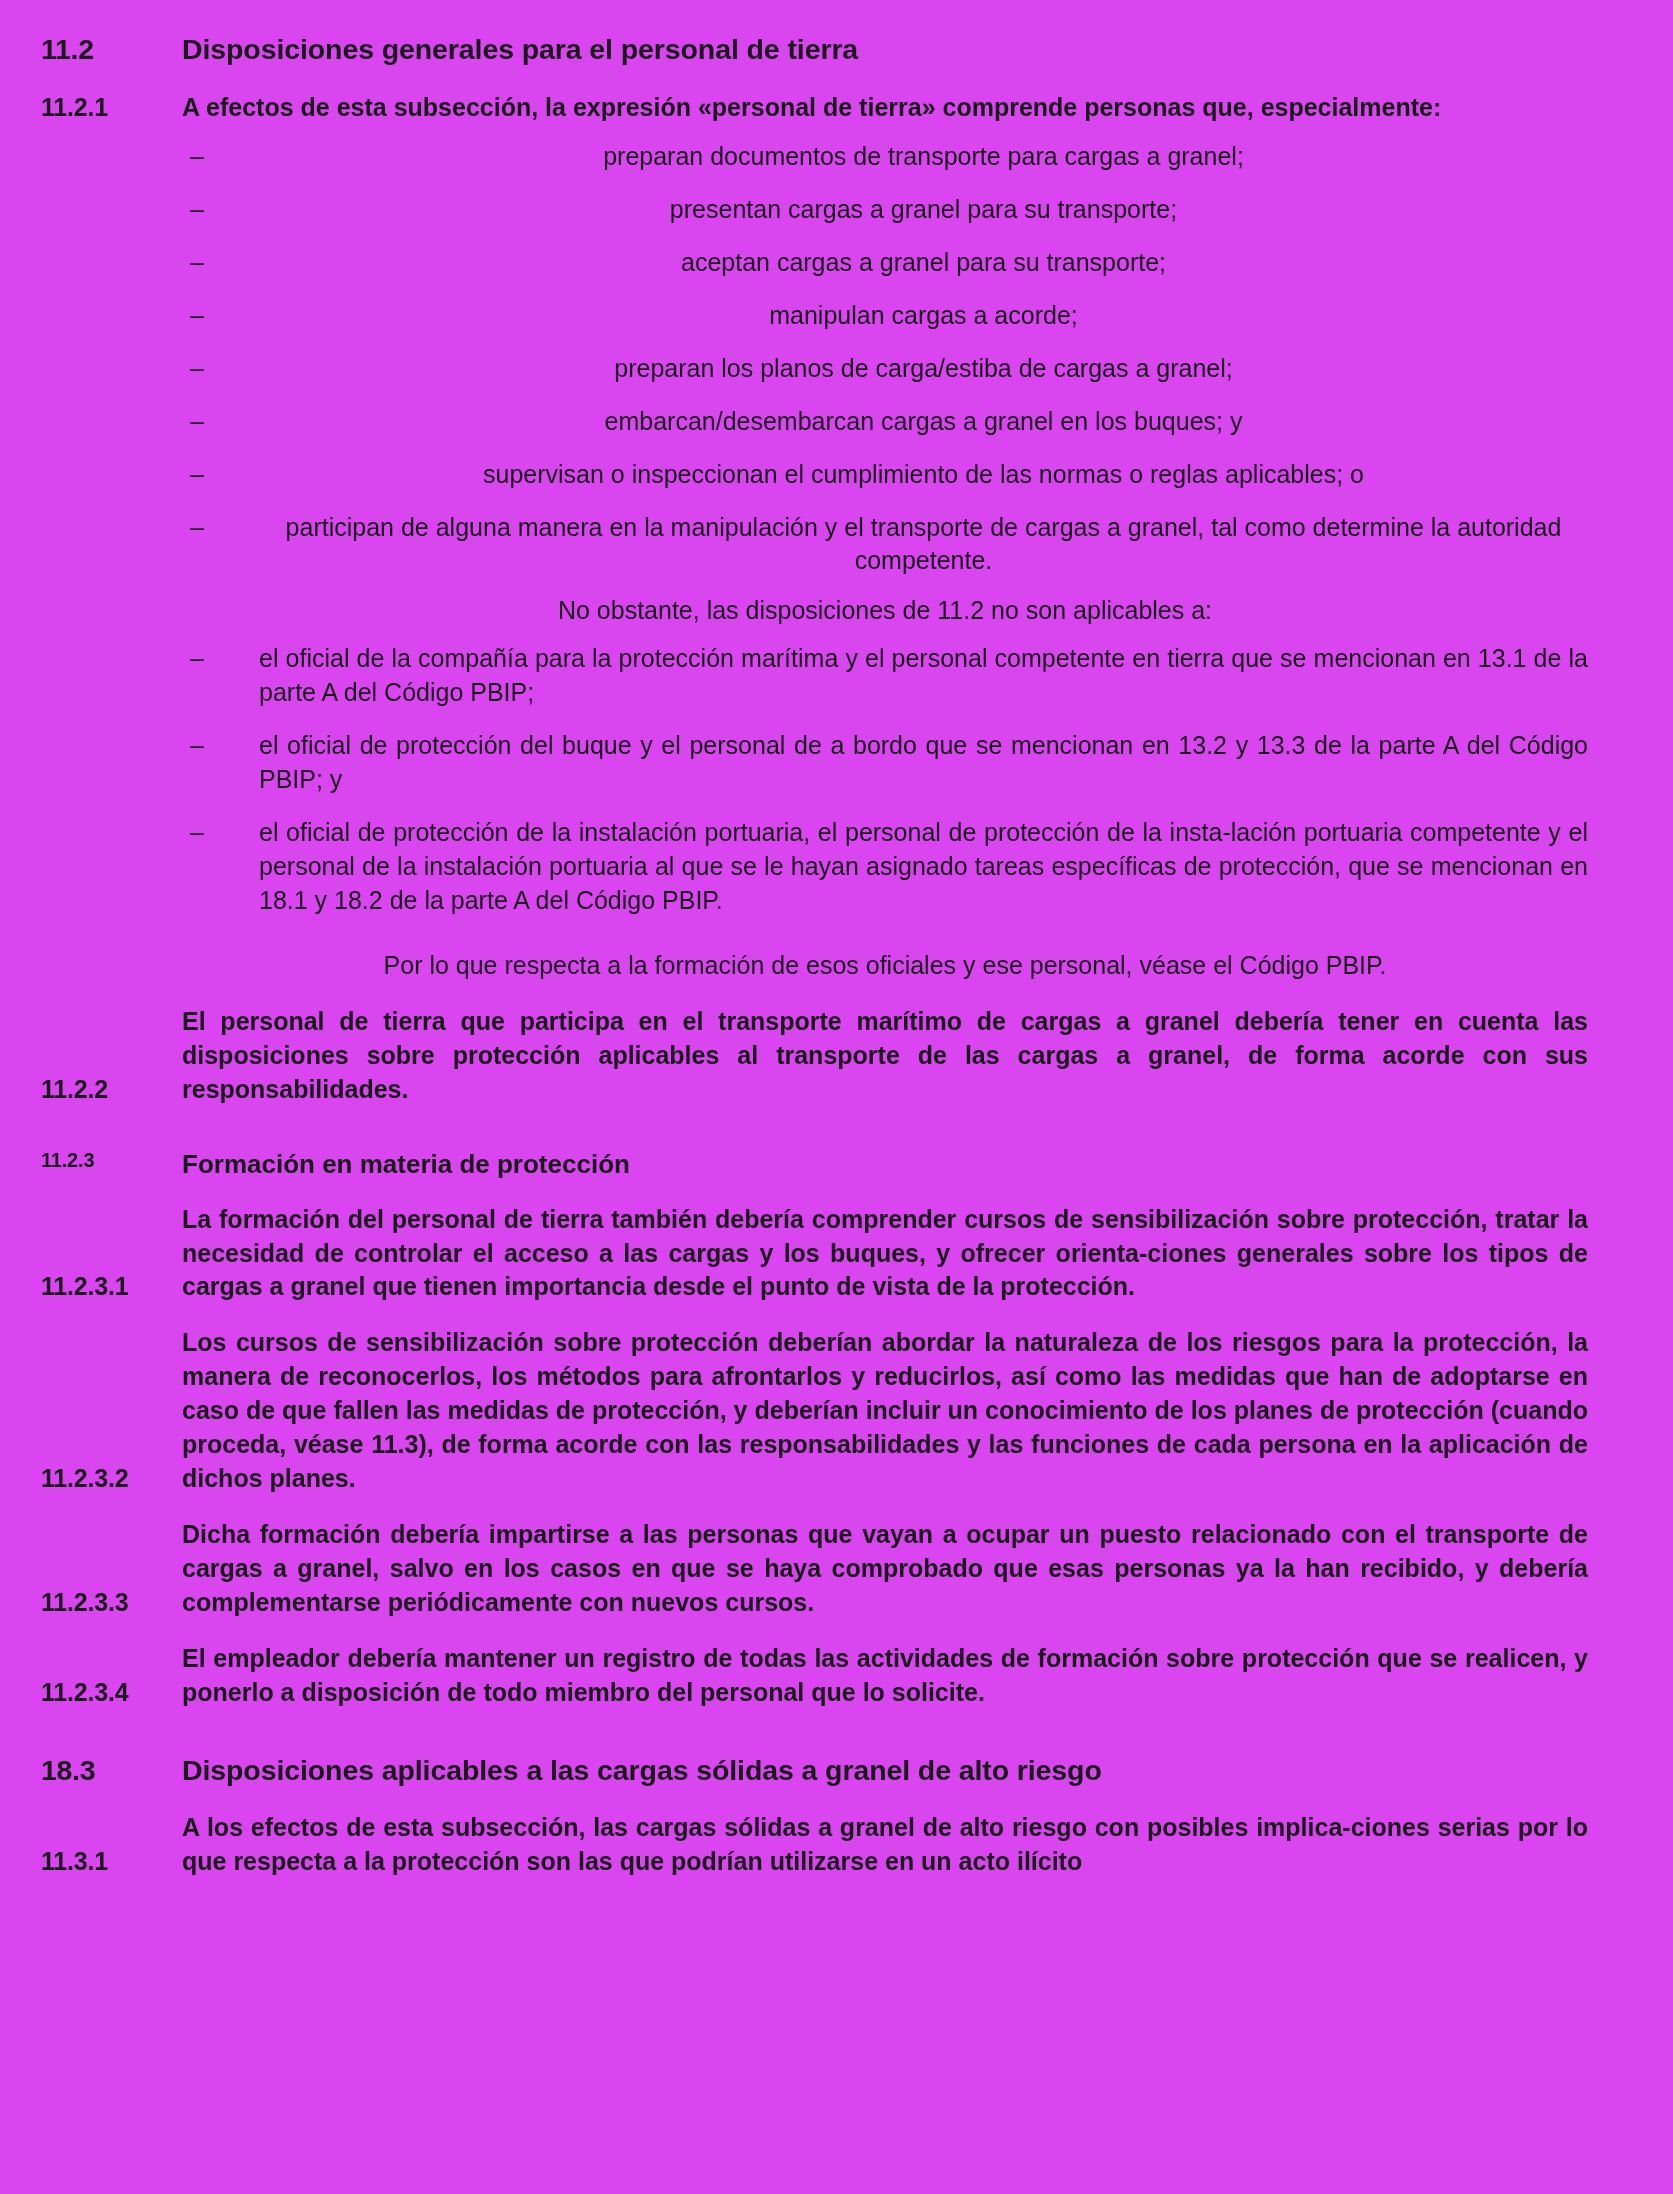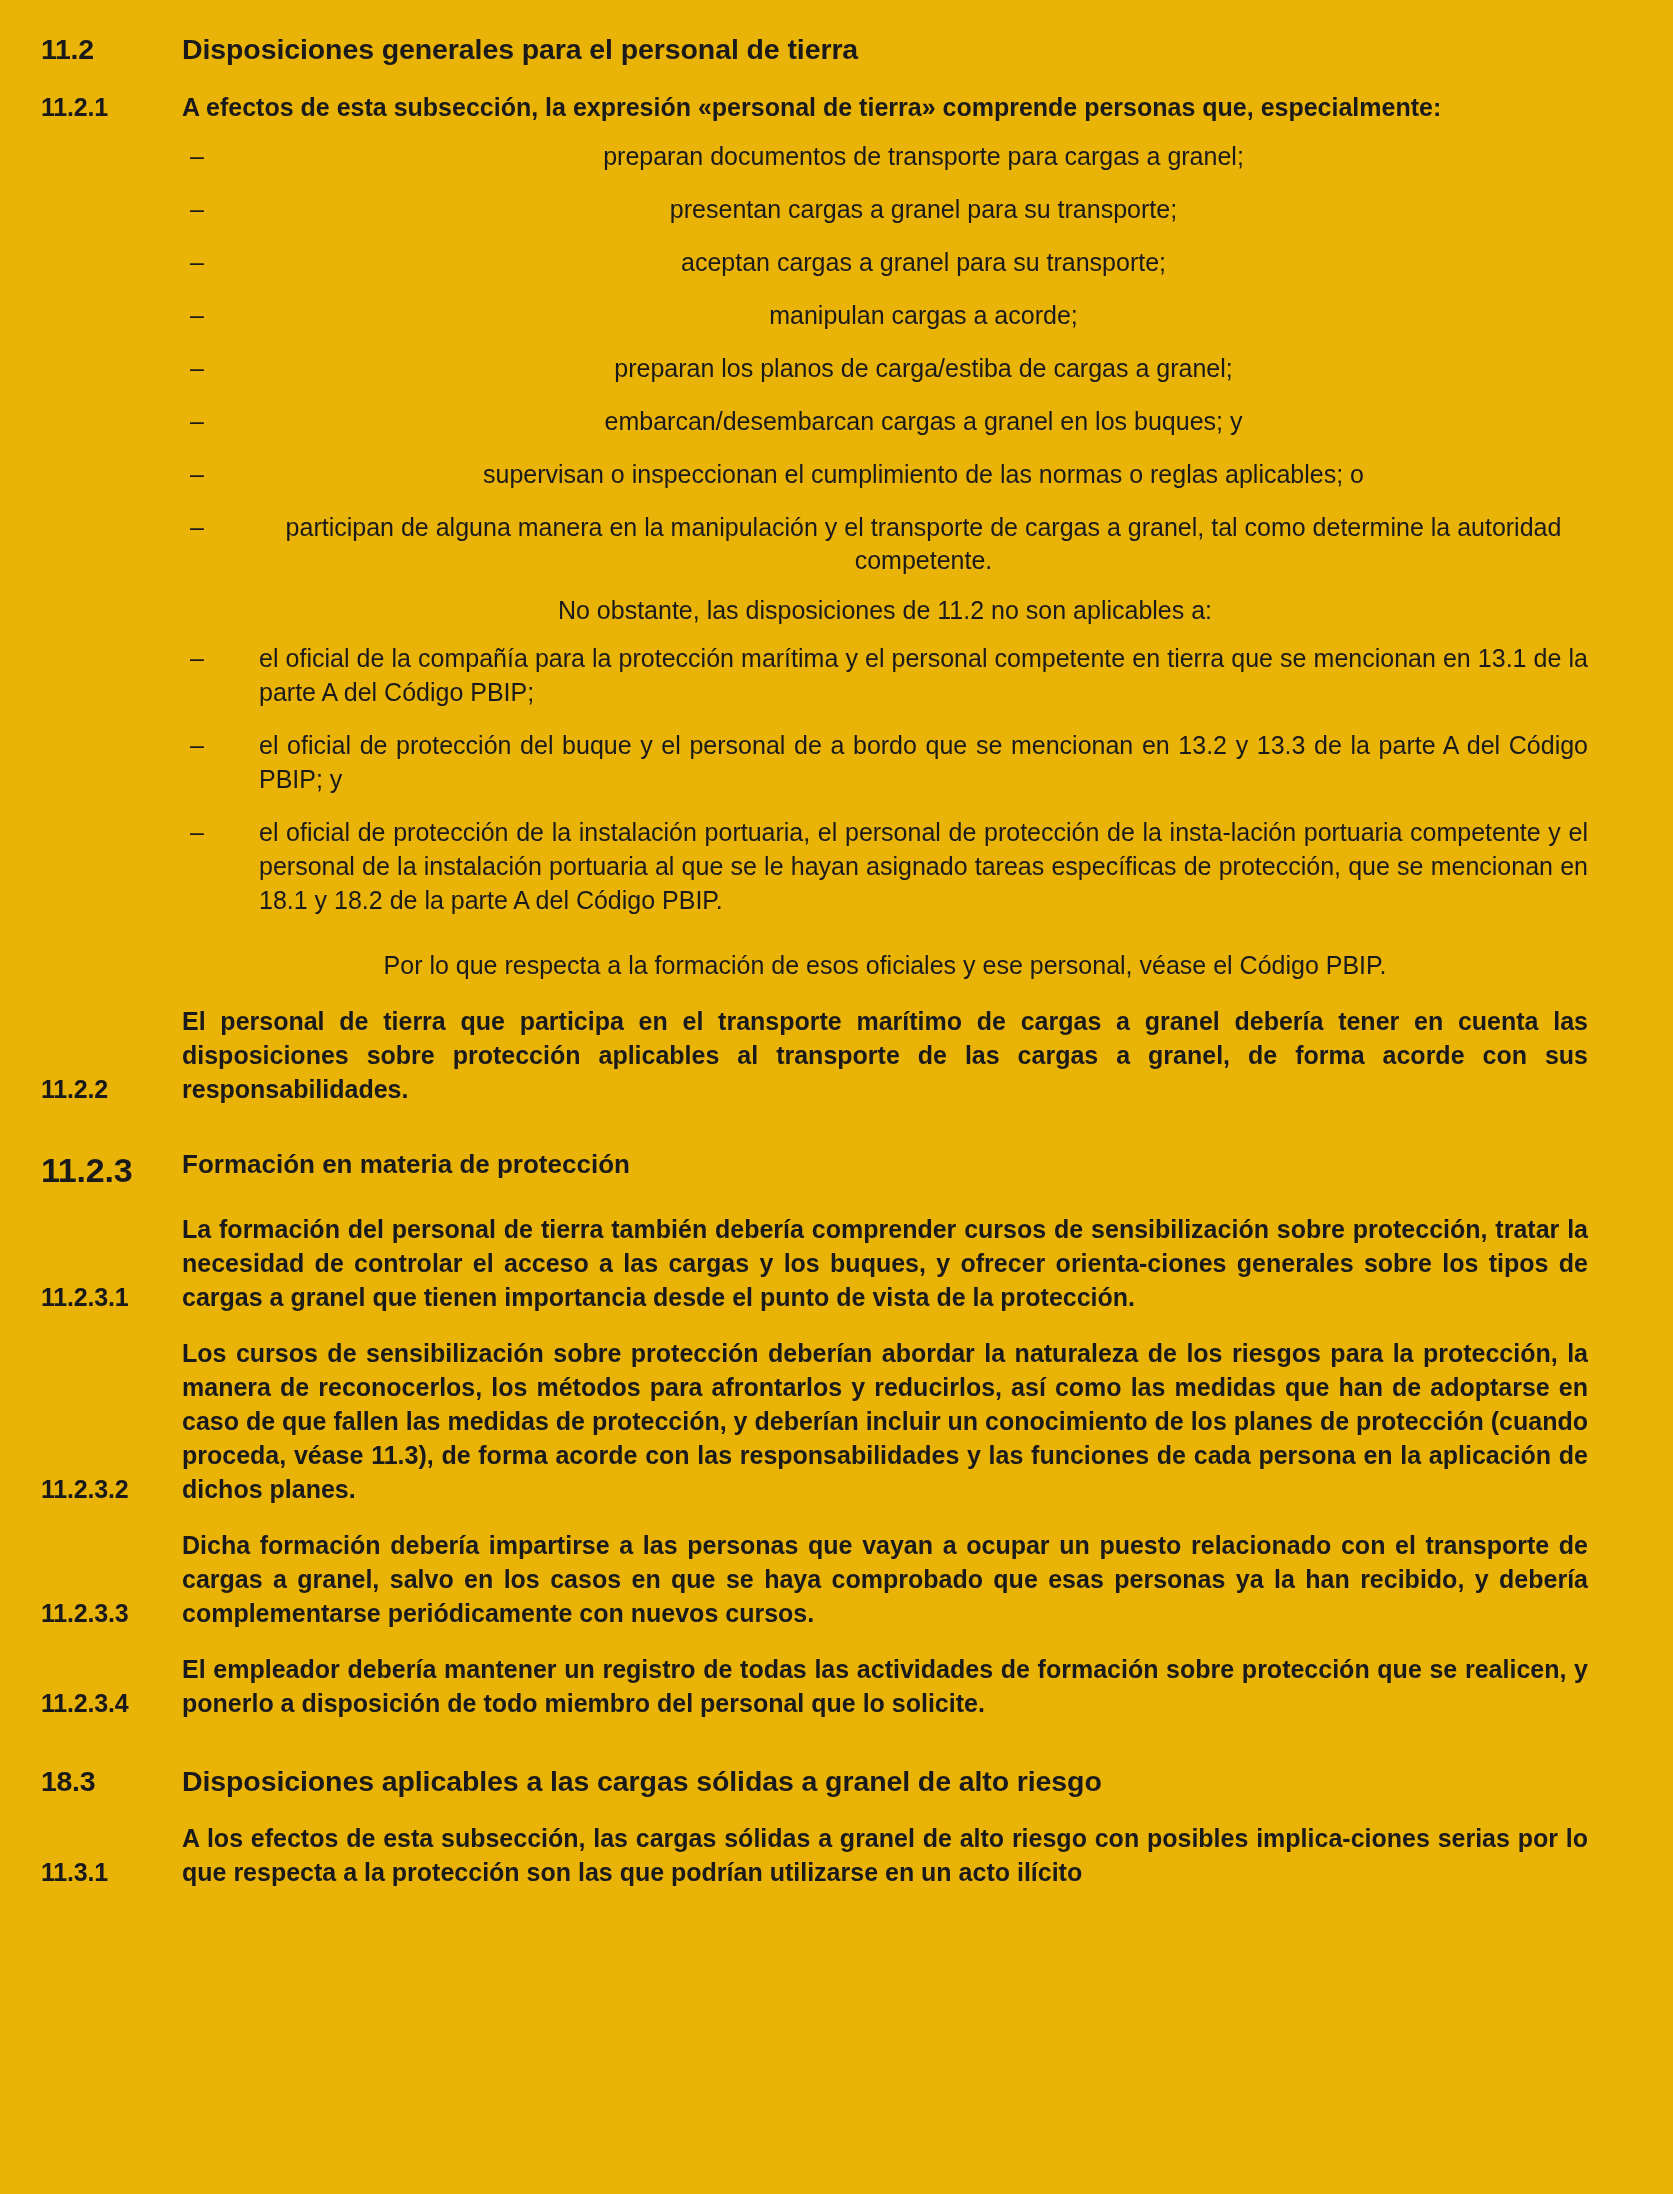--- a/index.html
+++ b/index.html
@@ -9,21 +9,21 @@
     background: #ffffff;
   }
   body {
     font-family: "Liberation Sans", sans-serif;
     color: #1a1a1a;
   }
   .page {
     position: relative;
     width: 1673px;
     min-height: 2194px;
-    background: #eab308;
+    background: #d946ef;
     box-sizing: border-box;
     padding: 30px 85px 0 41px;
     font-size: 25px;
     line-height: 1.355;
   }
 
   
   .row {
     display: flex;
     align-items: flex-start;
@@ -56,21 +56,21 @@
     font-size: 28.5px;
     font-weight: bold;
     letter-spacing: -0.1px;
   }
 
   
   .sub-head {
     margin: 40px 0 20.6px 0;
   }
   .sub-head .num {
-    font-size: 34px;
+    font-size: 20px;
     font-weight: bold;
   }
   .sub-head .body {
     font-size: 26px;
     font-weight: bold;
   }
 
   
   .para {
     margin: 0 0 14.2px 0;

